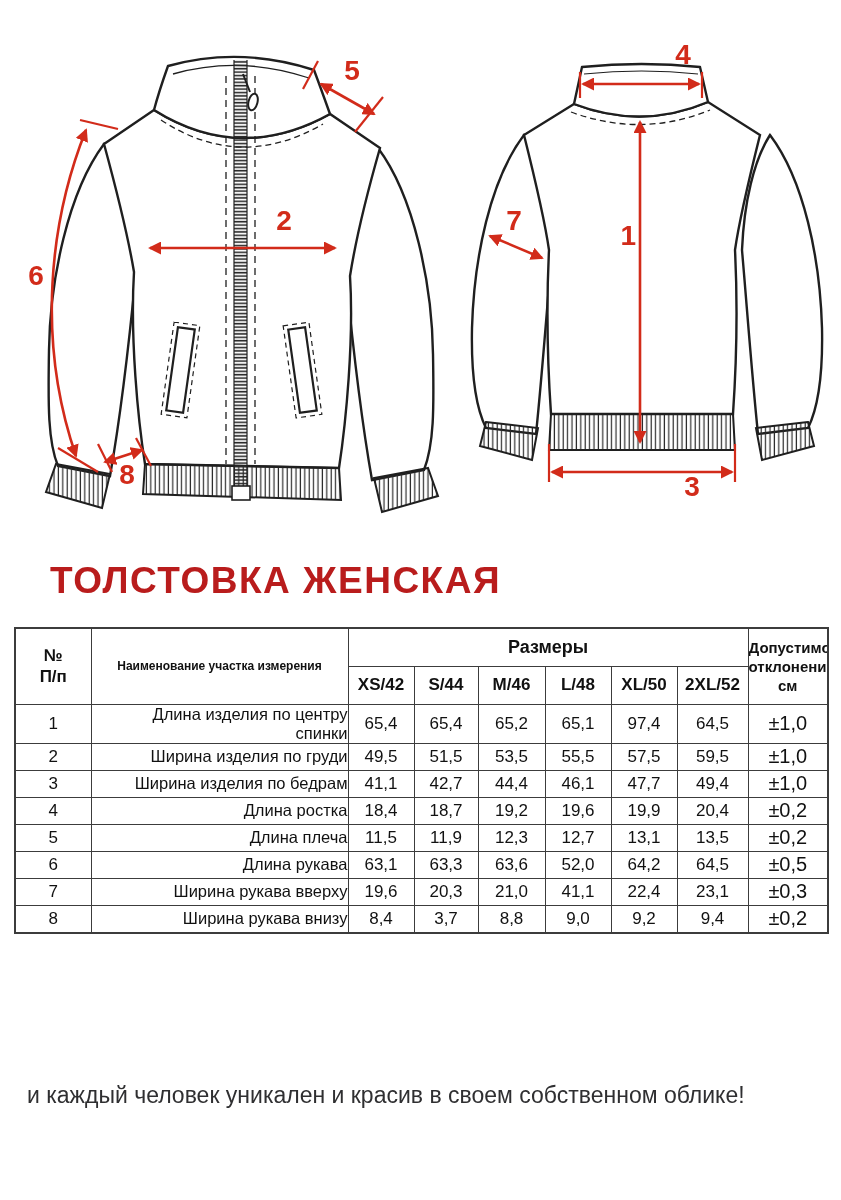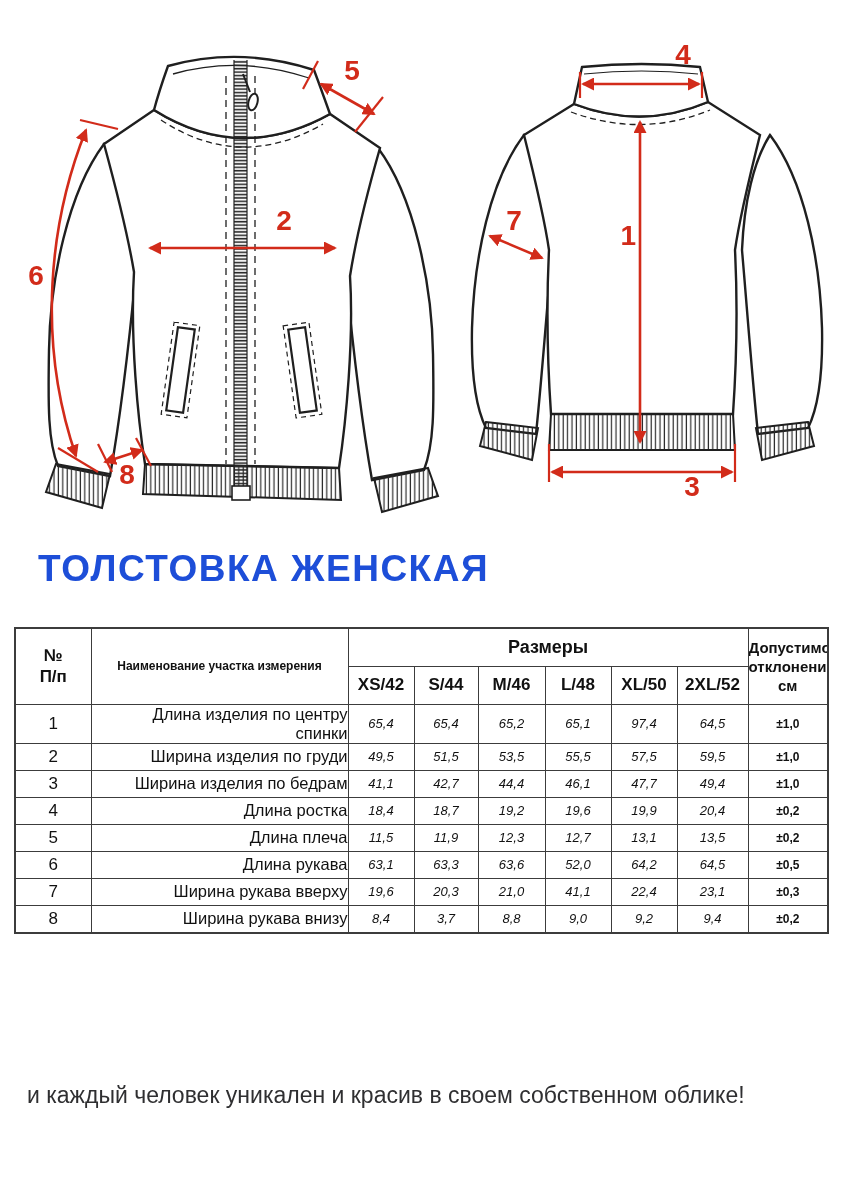--- a/index.html
+++ b/index.html
@@ -9,44 +9,44 @@
   }
   .sheet{position:absolute;inset:0;background:#fff;}
 
   
   .diagram-front{position:absolute;left:22px;top:40px;}
   .diagram-back{position:absolute;left:452px;top:40px;}
   svg text.dim{font-family:"Liberation Sans","DejaVu Sans",sans-serif;font-weight:bold;font-size:28px;}
 
   
   .page-title{
-    position:absolute;left:38px;top:548px;margin:0;
-    font-size:37px;font-weight:bold;letter-spacing:1.5px;color:#1d4ed8;
+    position:absolute;left:38px;top:548px;margin:12px;
+    font-size:37px;font-weight:bold;letter-spacing:1.5px;color:#b91c1c;
   }
 
   
   table.size-table{
     position:absolute;left:14px;top:627px;width:813px;
     border-collapse:collapse;table-layout:fixed;
     border:2px solid #3c3c3c;
   }
   table.size-table th,table.size-table td{
     border:1.4px solid #3c3c3c;padding:0;text-align:center;vertical-align:middle;
     color:#111;overflow:hidden;
   }
   table.size-table thead th{font-weight:bold;}
   .th-top{height:38px;font-size:18px;}
   .th-sizes th{height:37px;font-size:17px;}
   .th-num{font-size:17px;line-height:21px;}
   .th-name{font-size:12px;line-height:22px;}
   .th-tol{font-size:15px;line-height:19px;padding:0 2px;}
   tbody td{height:26px;font-size:17px;}
   tbody td.name{text-align:right;padding-left:17px;font-size:16.5px;}
-  tbody td.val{font-size:13px;font-style:italic;}
-  tbody td.tol{font-weight:bold;font-size:12px;}
+  tbody td.val{font-size:17px;}
+  tbody td.tol{font-weight:normal;font-size:20px;}
 
   
   .footer{position:absolute;left:27px;top:1080px;width:800px;color:#2f2f31;}
   .footer p{margin:0;font-size:23px;line-height:31px;font-weight:normal;}
 </style>
 </head>
 <body>
 
 <div class="sheet">
 

